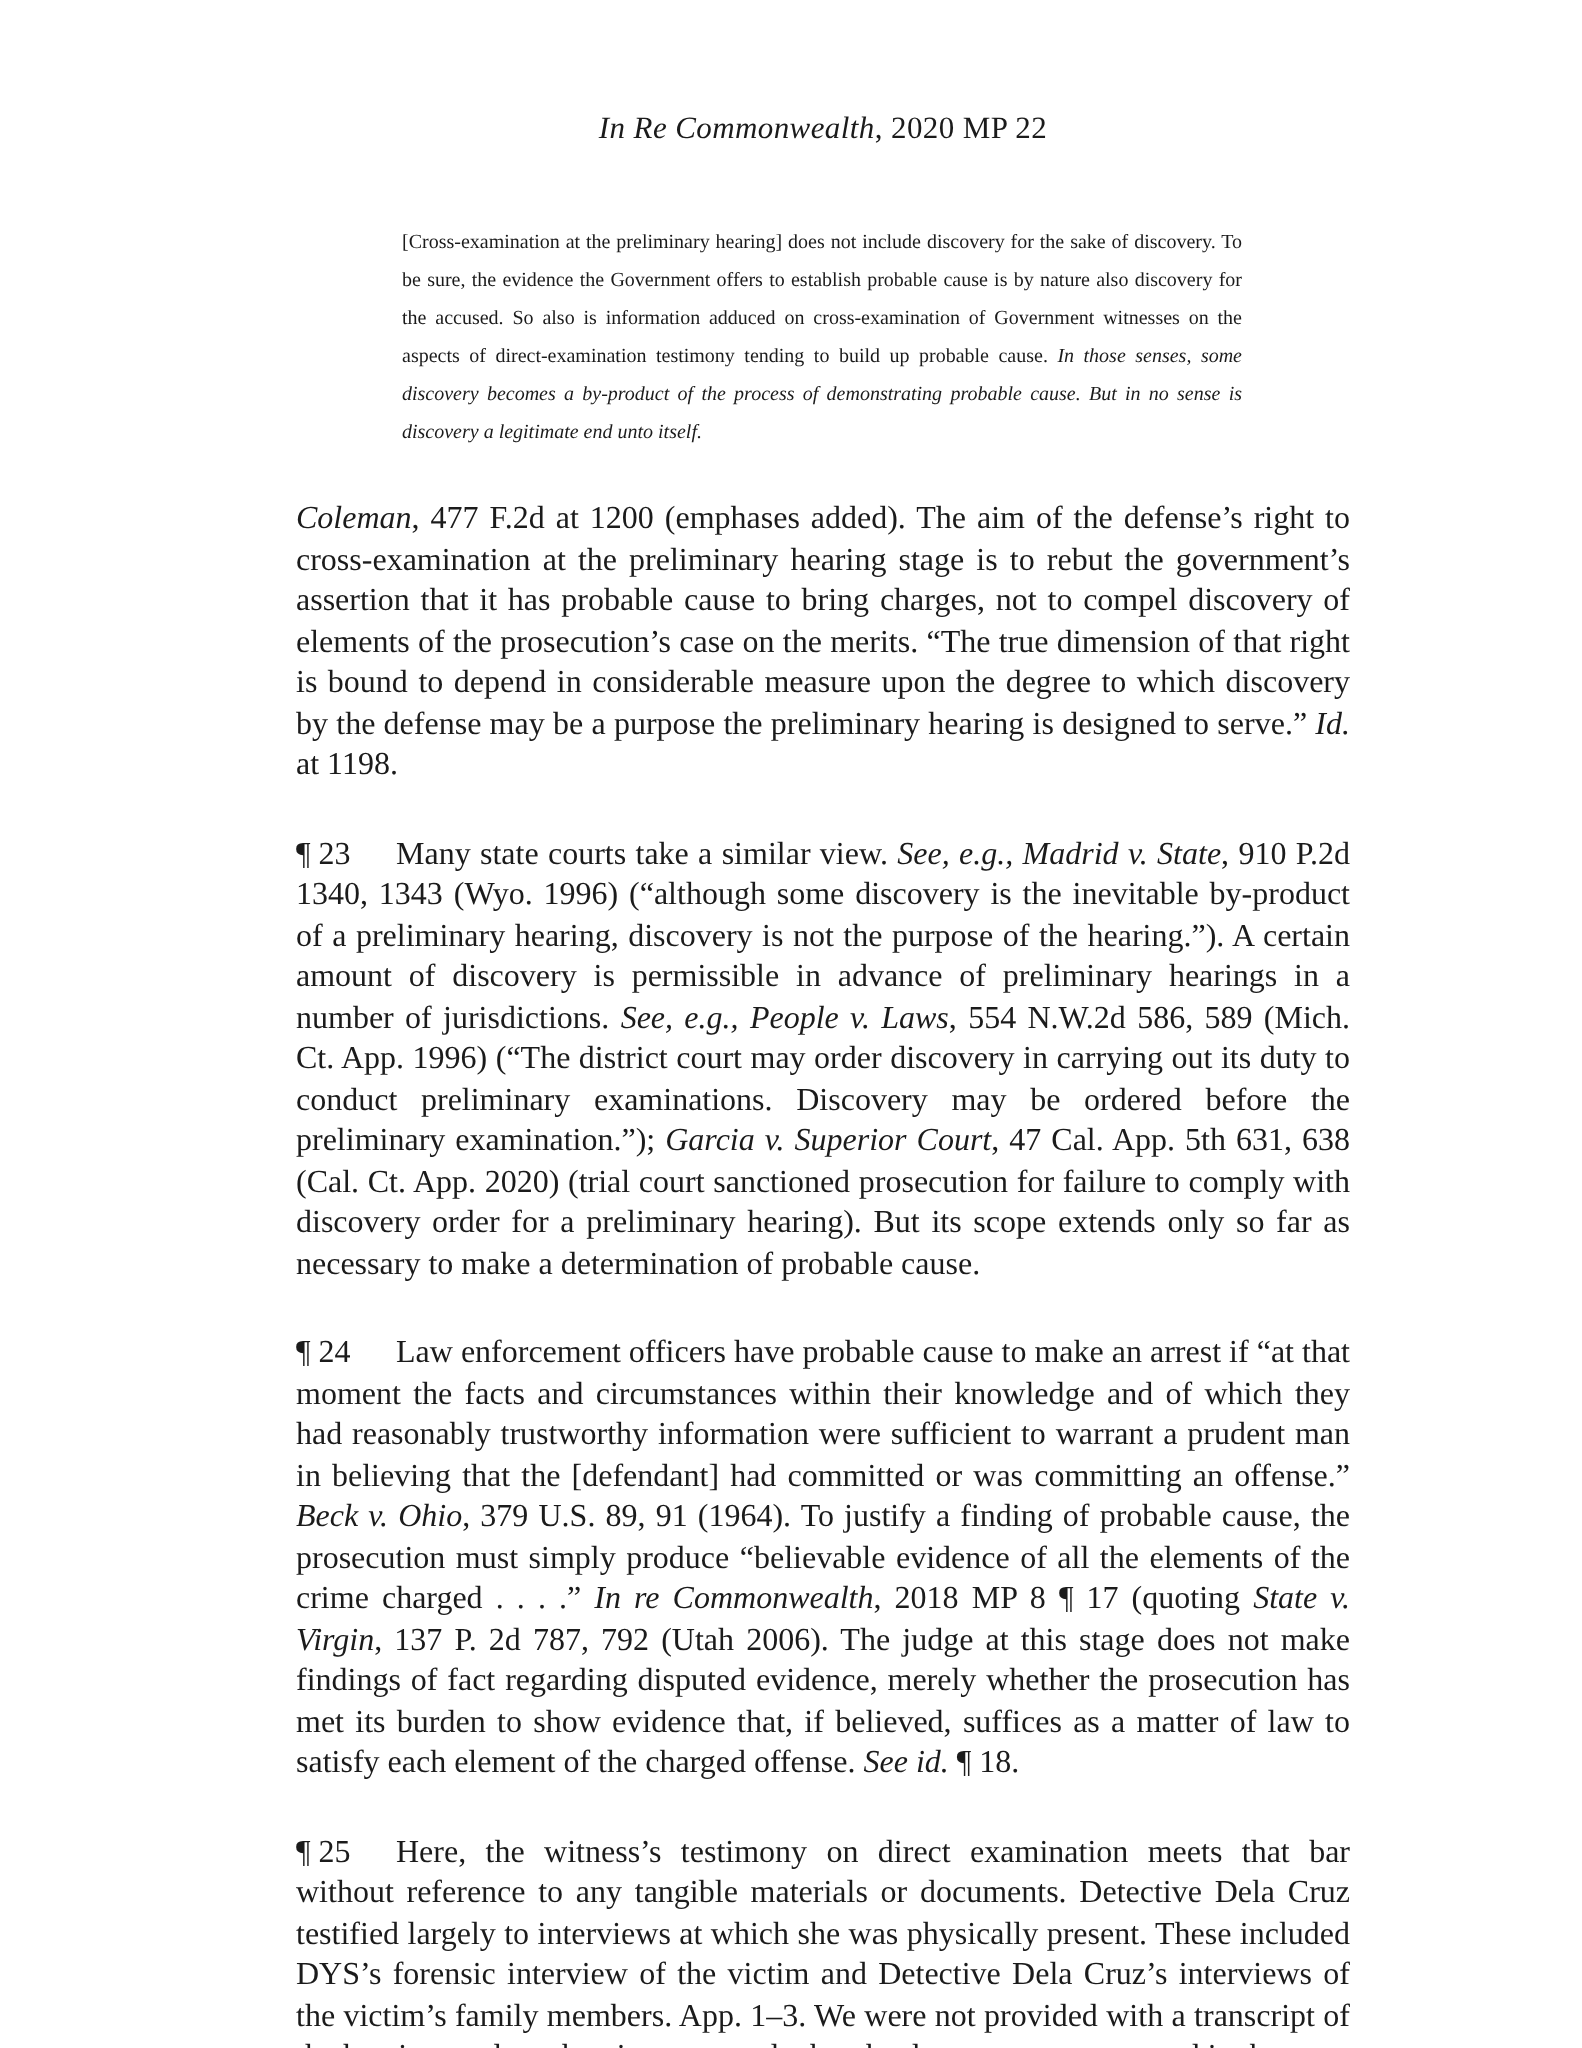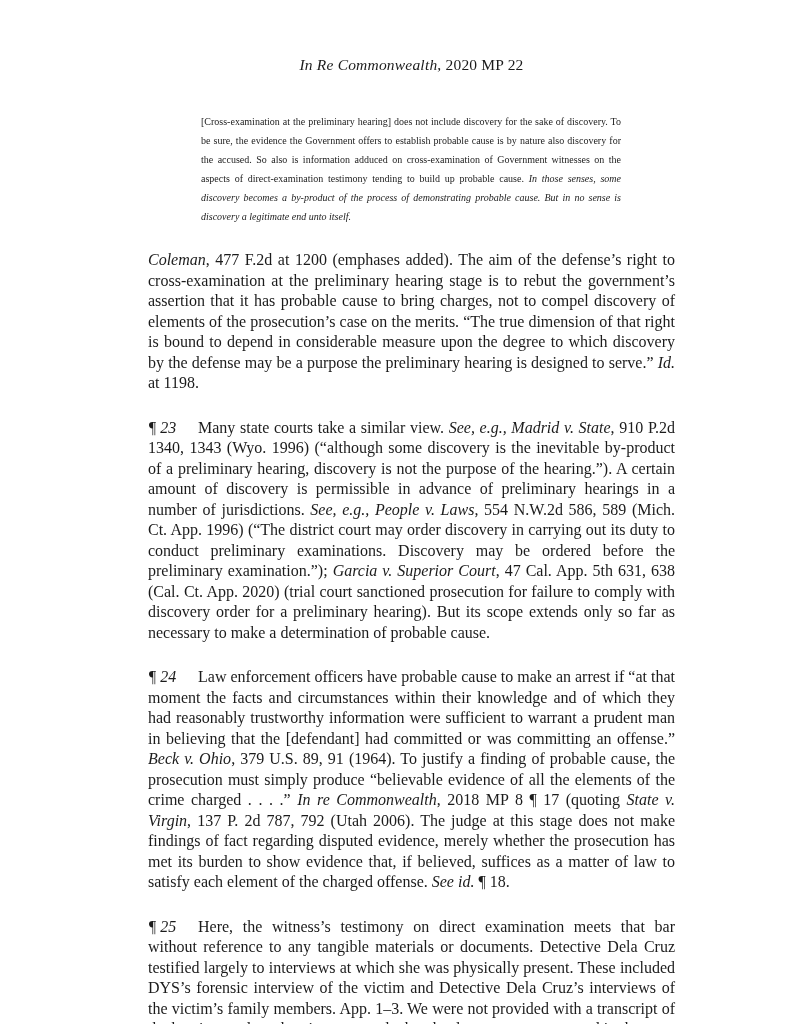--- a/index.html
+++ b/index.html
@@ -33,21 +33,20 @@
     text-align: justify;
   }
   .body-para {
     margin: 24px 0 0 0;
     line-height: 20.5px;
     text-align: justify;
   }
   .para-num {
     display: inline-block;
     width: 50px;
-    font-style: italic;
   }
   em { font-style: italic; }
 </style>
 </head>
 <body>
 
 <div class="page">
 
   <div class="header-citation"><em>In Re Commonwealth</em><span>, 2020 MP 22</span></div>
 

